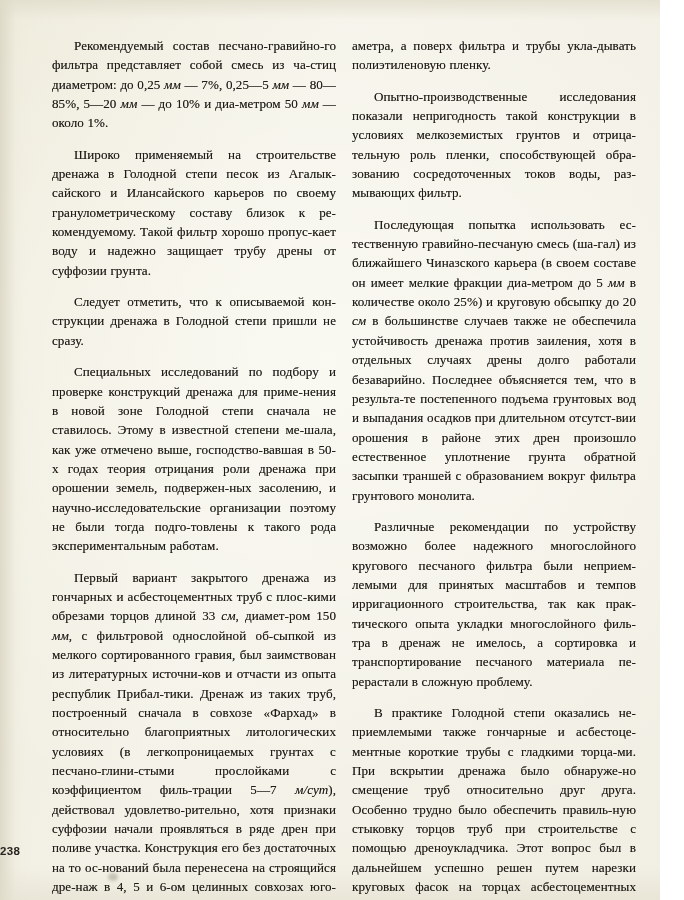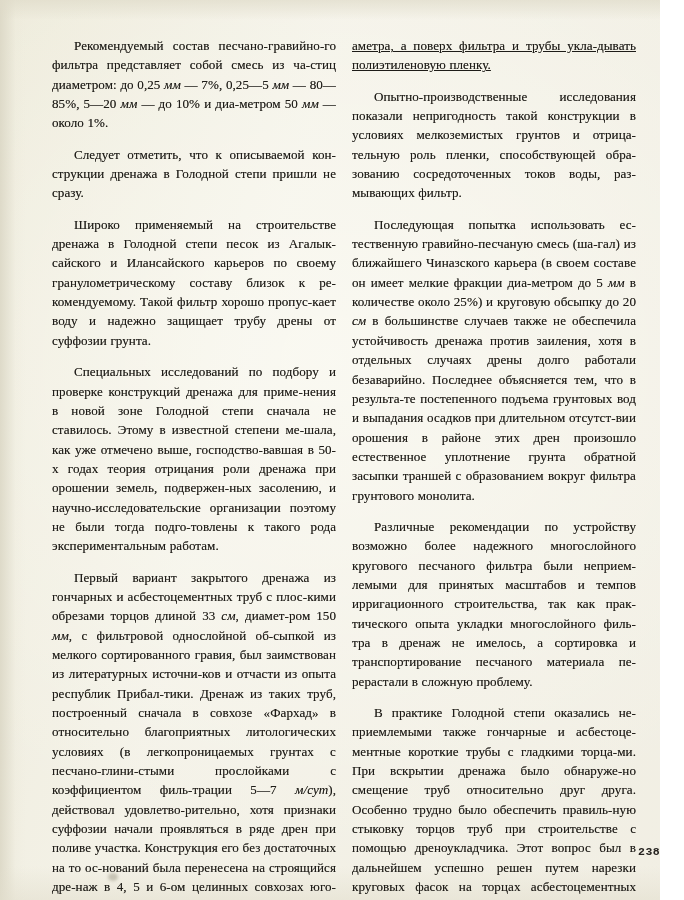--- a/index.html
+++ b/index.html
@@ -83,63 +83,61 @@
     line-height: 19.35px;
     letter-spacing: 0.05px;
     word-spacing: 0.2px;
     hyphens: manual;
     color: #1e1c18;
     text-shadow: 0 0 0.65px rgba(40,36,30,0.55);
   }
 
   p.para.cont {
     text-indent: 0;
-    text-decoration: underline;
   }
 
   .column p.para + p.para {
     margin-top: 12px;
   }
 
   i, em {
     font-style: italic;
   }
 
   .page-number {
     position: absolute;
     left: 0;
     right: 0;
     top: 845px;
-    text-align: right;
-    font-family: Liberation Mono, monospace;
+    text-align: left;
+    font-family: Liberation Sans, sans-serif;
     font-size: 11.5px;
     font-weight: bold;
     letter-spacing: 0.4px;
     color: #262320;
     z-index: 3;
-    padding-left: 20px;
   }
 </style>
 </head>
 <body>
 
 <div class="page">
 
   <div class="paper-tint"></div>
   <div class="paper-edge-left"></div>
   <div class="paper-edge-top"></div>
   <div class="paper-edge-bottom"></div>
   <div class="smudge" style="left:108px; top:873px;"></div>
 
   <div class="text-body">
 
     <div class="column">
       <p class="para">Рекомендуемый состав песчано-гравийно-го фильтра представляет собой смесь из ча-стиц диаметром: до 0,25 <i>мм</i> — 7%, 0,25—5 <i>мм</i> — 80—85%, 5—20 <i>мм</i> — до 10% и диа-метром 50 <i>мм</i> — около 1%.</p>
+      <p class="para">Широко применяемый на строительстве дренажа в Голодной степи песок из Агалык-сайского и Илансайского карьеров по своему гранулометрическому составу близок к ре-комендуемому. Такой фильтр хорошо пропус-кает воду и надежно защищает трубу дрены от суффозии грунта.</p>
       <p class="para">Следует отметить, что к описываемой кон-струкции дренажа в Голодной степи пришли не сразу.</p>
-      <p class="para">Широко применяемый на строительстве дренажа в Голодной степи песок из Агалык-сайского и Илансайского карьеров по своему гранулометрическому составу близок к ре-комендуемому. Такой фильтр хорошо пропус-кает воду и надежно защищает трубу дрены от суффозии грунта.</p>
       <p class="para">Специальных исследований по подбору и проверке конструкций дренажа для приме-нения в новой зоне Голодной степи сначала не ставилось. Этому в известной степени ме-шала, как уже отмечено выше, господство-вавшая в 50-х годах теория отрицания роли дренажа при орошении земель, подвержен-ных засолению, и научно-исследовательские организации поэтому не были тогда подго-товлены к такого рода экспериментальным работам.</p>
       <p class="para">Первый вариант закрытого дренажа из гончарных и асбестоцементных труб с плос-кими обрезами торцов длиной 33 <i>см</i>, диамет-ром 150 <i>мм</i>, с фильтровой однослойной об-сыпкой из мелкого сортированного гравия, был заимствован из литературных источни-ков и отчасти из опыта республик Прибал-тики. Дренаж из таких труб, построенный сначала в совхозе «Фархад» в относительно благоприятных литологических условиях (в легкопроницаемых грунтах с песчано-глини-стыми прослойками с коэффициентом филь-трации 5—7 <i>м/сут</i>), действовал удовлетво-рительно, хотя признаки суффозии начали проявляться в ряде дрен при поливе участка. Конструкция его без достаточных на то ос-нований была перенесена на строящийся дре-наж в 4, 5 и 6-ом целинных совхозах юго-восточной части Голодной степи. Как оказа-лось, фильтр из гравия неспособен удержать вымыв грунта в полость труб, и дренаж заиливался.</p>
 
     </div>
 
     <div class="column">
       <p class="para cont">аметра, а поверх фильтра и трубы укла-дывать полиэтиленовую пленку.</p>
       <p class="para">Опытно-производственные исследования показали непригодность такой конструкции в условиях мелкоземистых грунтов и отрица-тельную роль пленки, способствующей обра-зованию сосредоточенных токов воды, раз-мывающих фильтр.</p>
       <p class="para">Последующая попытка использовать ес-тественную гравийно-песчаную смесь (ша-гал) из ближайшего Чиназского карьера (в своем составе он имеет мелкие фракции диа-метром до 5 <i>мм</i> в количестве около 25%) и круговую обсыпку до 20 <i>см</i> в большинстве случаев также не обеспечила устойчивость дренажа против заиления, хотя в отдельных случаях дрены долго работали безаварийно. Последнее объясняется тем, что в результа-те постепенного подъема грунтовых вод и выпадания осадков при длительном отсутст-вии орошения в районе этих дрен произошло естественное уплотнение грунта обратной засыпки траншей с образованием вокруг фильтра грунтового монолита.</p>
       <p class="para">Различные рекомендации по устройству возможно более надежного многослойного кругового песчаного фильтра были неприем-лемыми для принятых масштабов и темпов ирригационного строительства, так как прак-тического опыта укладки многослойного филь-тра в дренаж не имелось, а сортировка и транспортирование песчаного материала пе-рерастали в сложную проблему.</p>

